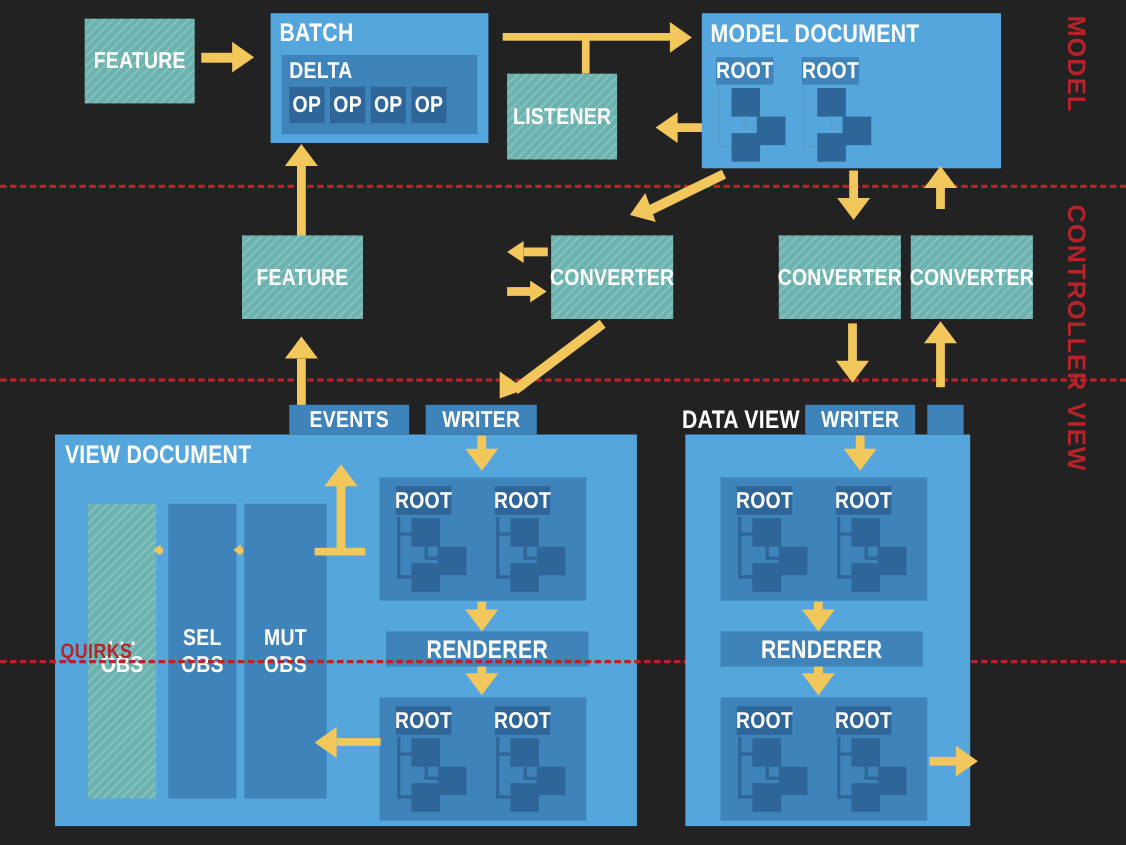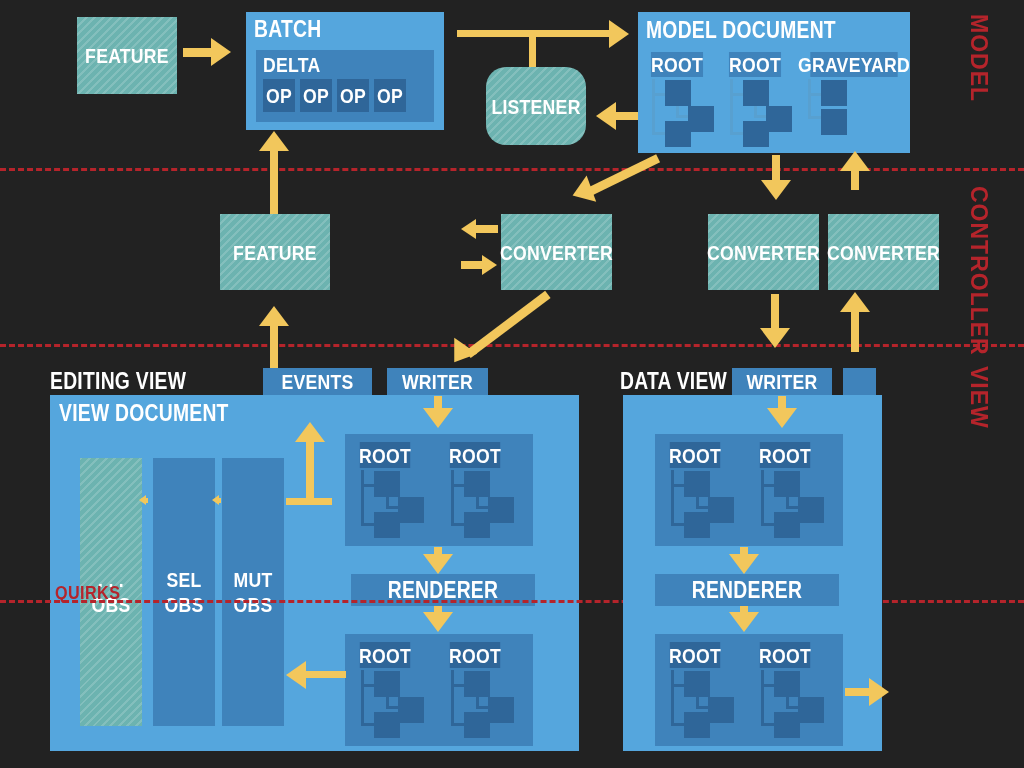--- a/index.html
+++ b/index.html
@@ -97,21 +97,21 @@
           <div class="lbl t15" style="width:100%;height:100%;">OP</div>
         </div>
       </div>
     </div>
   </div>
 
   <div class="abs ar" style="left:457px;top:30px;width:155px;height:7px;"></div>
   <div class="abs ahead ah-r" style="left:609px;top:20px;"></div>
   <div class="abs ar" style="left:529px;top:33px;width:7px;height:34px;"></div>
 
-  <div class="abs c-teal-h" style="left:486px;top:67px;width:100px;height:78px;border-radius:20px;">
+  <div class="abs c-teal-h" style="left:461px;top:67px;width:100px;height:78px;">
     <div class="lbl t15" style="width:100%;height:100%;">LISTENER</div>
   </div>
 
   <div class="abs ar" style="left:615px;top:112px;width:26px;height:8px;"></div>
   <div class="abs ahead ah-l" style="left:596px;top:102px;"></div>
 
   <div class="abs c-lblue" style="left:638px;top:12px;width:272px;height:141px;">
     <div class="lbl lbl-l t17" style="margin:5px 0 0 8px;height:26px;">MODEL DOCUMENT</div>
 
     <div class="abs" style="left:8px;top:40px;width:74px;height:92px;">
@@ -131,28 +131,20 @@
       <div class="tline" style="left:6px;top:27px;width:3px;height:56px;"></div>
       <div class="tline" style="left:6px;top:41px;width:14px;height:3px;"></div>
       <div class="tline" style="left:6px;top:80px;width:14px;height:3px;"></div>
       <div class="tnode" style="left:19px;top:28px;width:26px;height:26px;"></div>
       <div class="tline" style="left:30px;top:54px;width:3px;height:11px;"></div>
       <div class="tline" style="left:30px;top:63px;width:14px;height:3px;"></div>
       <div class="tnode" style="left:42px;top:54px;width:26px;height:26px;"></div>
       <div class="tnode" style="left:19px;top:69px;width:26px;height:26px;"></div>
     </div>
 
-    <div class="abs" style="left:164px;top:40px;width:104px;height:92px;">
-      <div class="c-mblue lbl t15" style="width:104px;height:25px;">GRAVEYARD</div>
-      <div class="tline" style="left:6px;top:27px;width:3px;height:40px;"></div>
-      <div class="tline" style="left:6px;top:41px;width:14px;height:3px;"></div>
-      <div class="tline" style="left:6px;top:64px;width:14px;height:3px;"></div>
-      <div class="tnode" style="left:19px;top:28px;width:26px;height:26px;"></div>
-      <div class="tnode" style="left:19px;top:57px;width:26px;height:26px;"></div>
-    </div>
   </div>
 
   <div class="abs ar" style="left:270px;top:150px;width:8px;height:65px;"></div>
   <div class="abs ahead ah-u" style="left:259px;top:131px;"></div>
 
   <div class="abs diag" style="left:588px;top:188px;width:78px;transform:rotate(-26deg);"></div>
   <div class="abs ahead ah-l" style="left:572px;top:178px;transform:rotate(-20deg);"></div>
 
   <div class="abs ar" style="left:772px;top:155px;width:8px;height:30px;"></div>
   <div class="abs ahead ah-d" style="left:761px;top:180px;"></div>
@@ -187,23 +179,20 @@
 
   <div class="abs diag" style="left:468px;top:350px;width:100px;transform:rotate(-37deg);"></div>
   <div class="abs ahead ah-l" style="left:450px;top:340px;transform:rotate(-55deg);"></div>
 
   <div class="abs ar" style="left:771px;top:294px;width:8px;height:38px;"></div>
   <div class="abs ahead ah-d" style="left:760px;top:328px;"></div>
 
   <div class="abs ar" style="left:851px;top:310px;width:8px;height:42px;"></div>
   <div class="abs ahead ah-u" style="left:840px;top:292px;"></div>
 
-  <div class="abs" style="left:50px;top:369px;width:200px;height:24px;">
-    <div class="lbl lbl-l t17" style="width:100%;height:100%;">EDITING VIEW</div>
-  </div>
 
   <div class="abs c-mblue" style="left:263px;top:368px;width:109px;height:27px;">
     <div class="lbl t15" style="width:100%;height:100%;">EVENTS</div>
   </div>
 
   <div class="abs c-mblue" style="left:387px;top:368px;width:101px;height:27px;">
     <div class="lbl t15" style="width:100%;height:100%;">WRITER</div>
   </div>
 
   <div class="abs c-lblue" style="left:50px;top:395px;width:529px;height:356px;">
@@ -211,21 +200,21 @@
   </div>
 
   <div class="abs c-teal-h" style="left:80px;top:458px;width:62px;height:268px;">
     <div class="lbl t15" style="width:100%;height:100%;line-height:1.2;">. . .
 OBS</div>
   </div>
   <div class="abs c-mblue" style="left:153px;top:458px;width:62px;height:268px;">
     <div class="lbl t15" style="width:100%;height:100%;line-height:1.2;">SEL
 OBS</div>
   </div>
-  <div class="abs c-mblue" style="left:222px;top:458px;width:62px;height:268px;">
+  <div class="abs c-mblue" style="left:222px;top:458px;width:75px;height:268px;">
     <div class="lbl t15" style="width:100%;height:100%;line-height:1.2;">MUT
 OBS</div>
   </div>
 
   <div class="abs ar" style="left:143px;top:498px;width:5px;height:5px;"></div>
   <div class="abs ahead ah-tiny-l" style="left:139px;top:495px;"></div>
   <div class="abs ar" style="left:216px;top:498px;width:5px;height:5px;"></div>
   <div class="abs ahead ah-tiny-l" style="left:212px;top:495px;"></div>
 
   <div class="abs ar" style="left:286px;top:498px;width:46px;height:7px;"></div>

